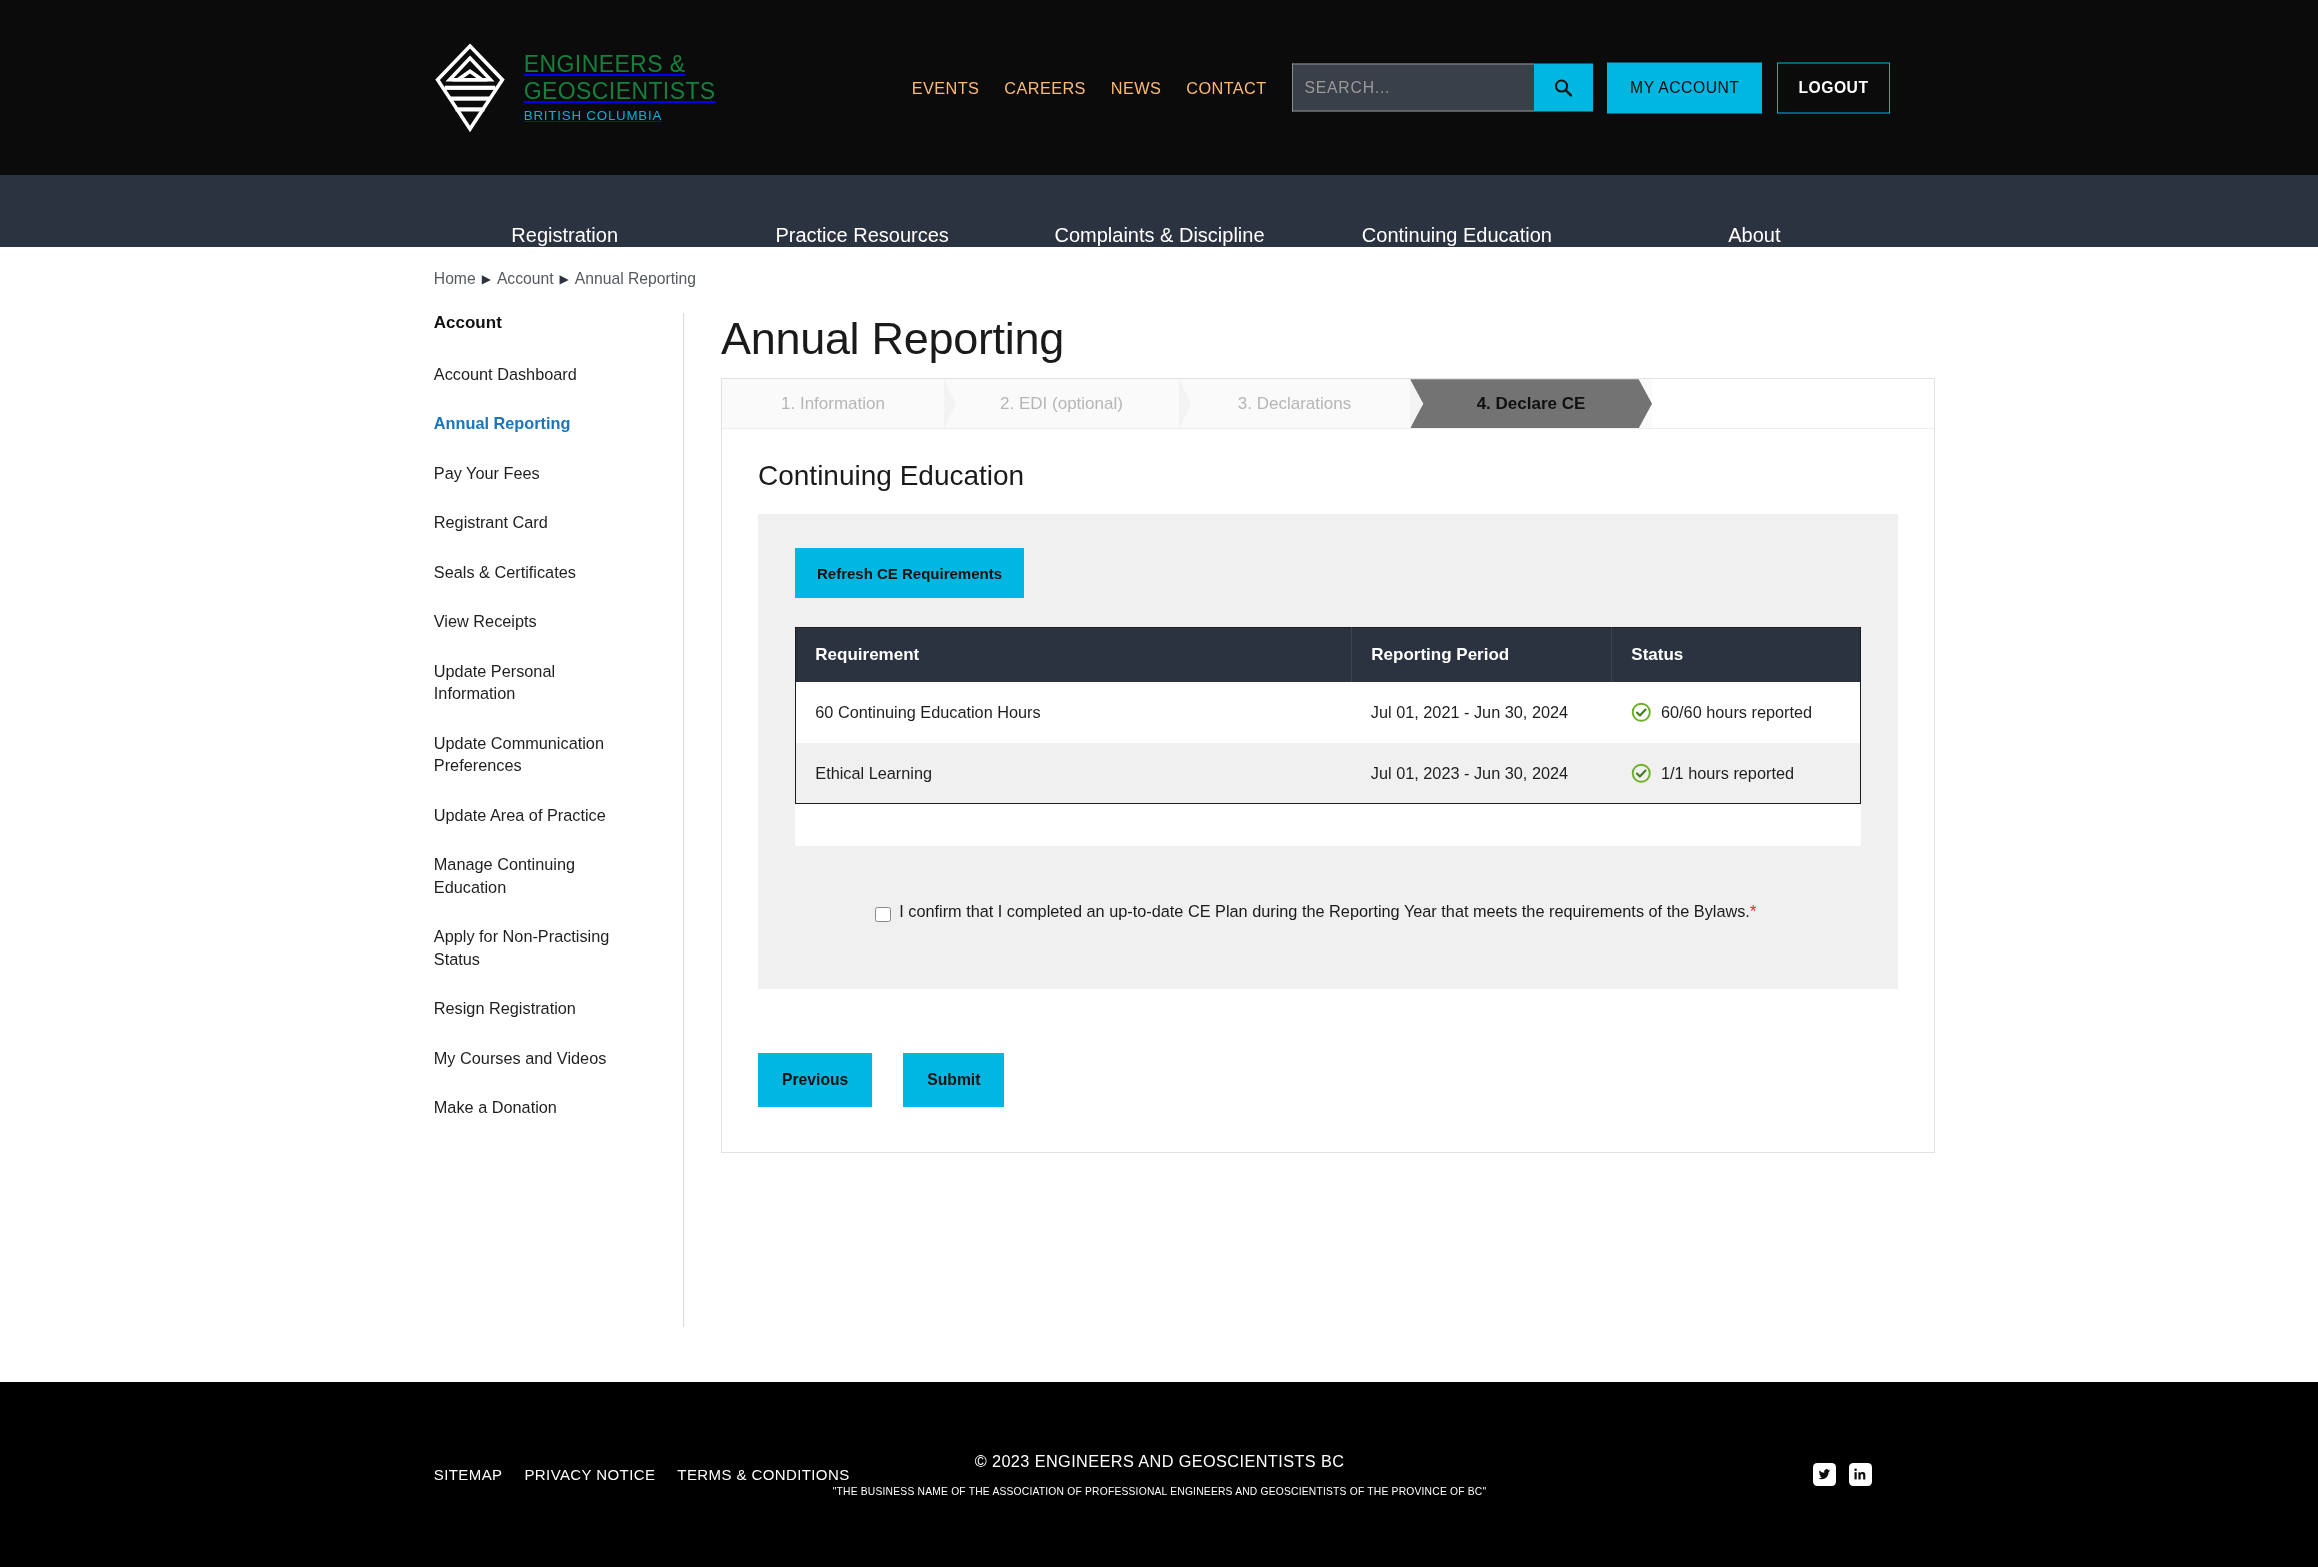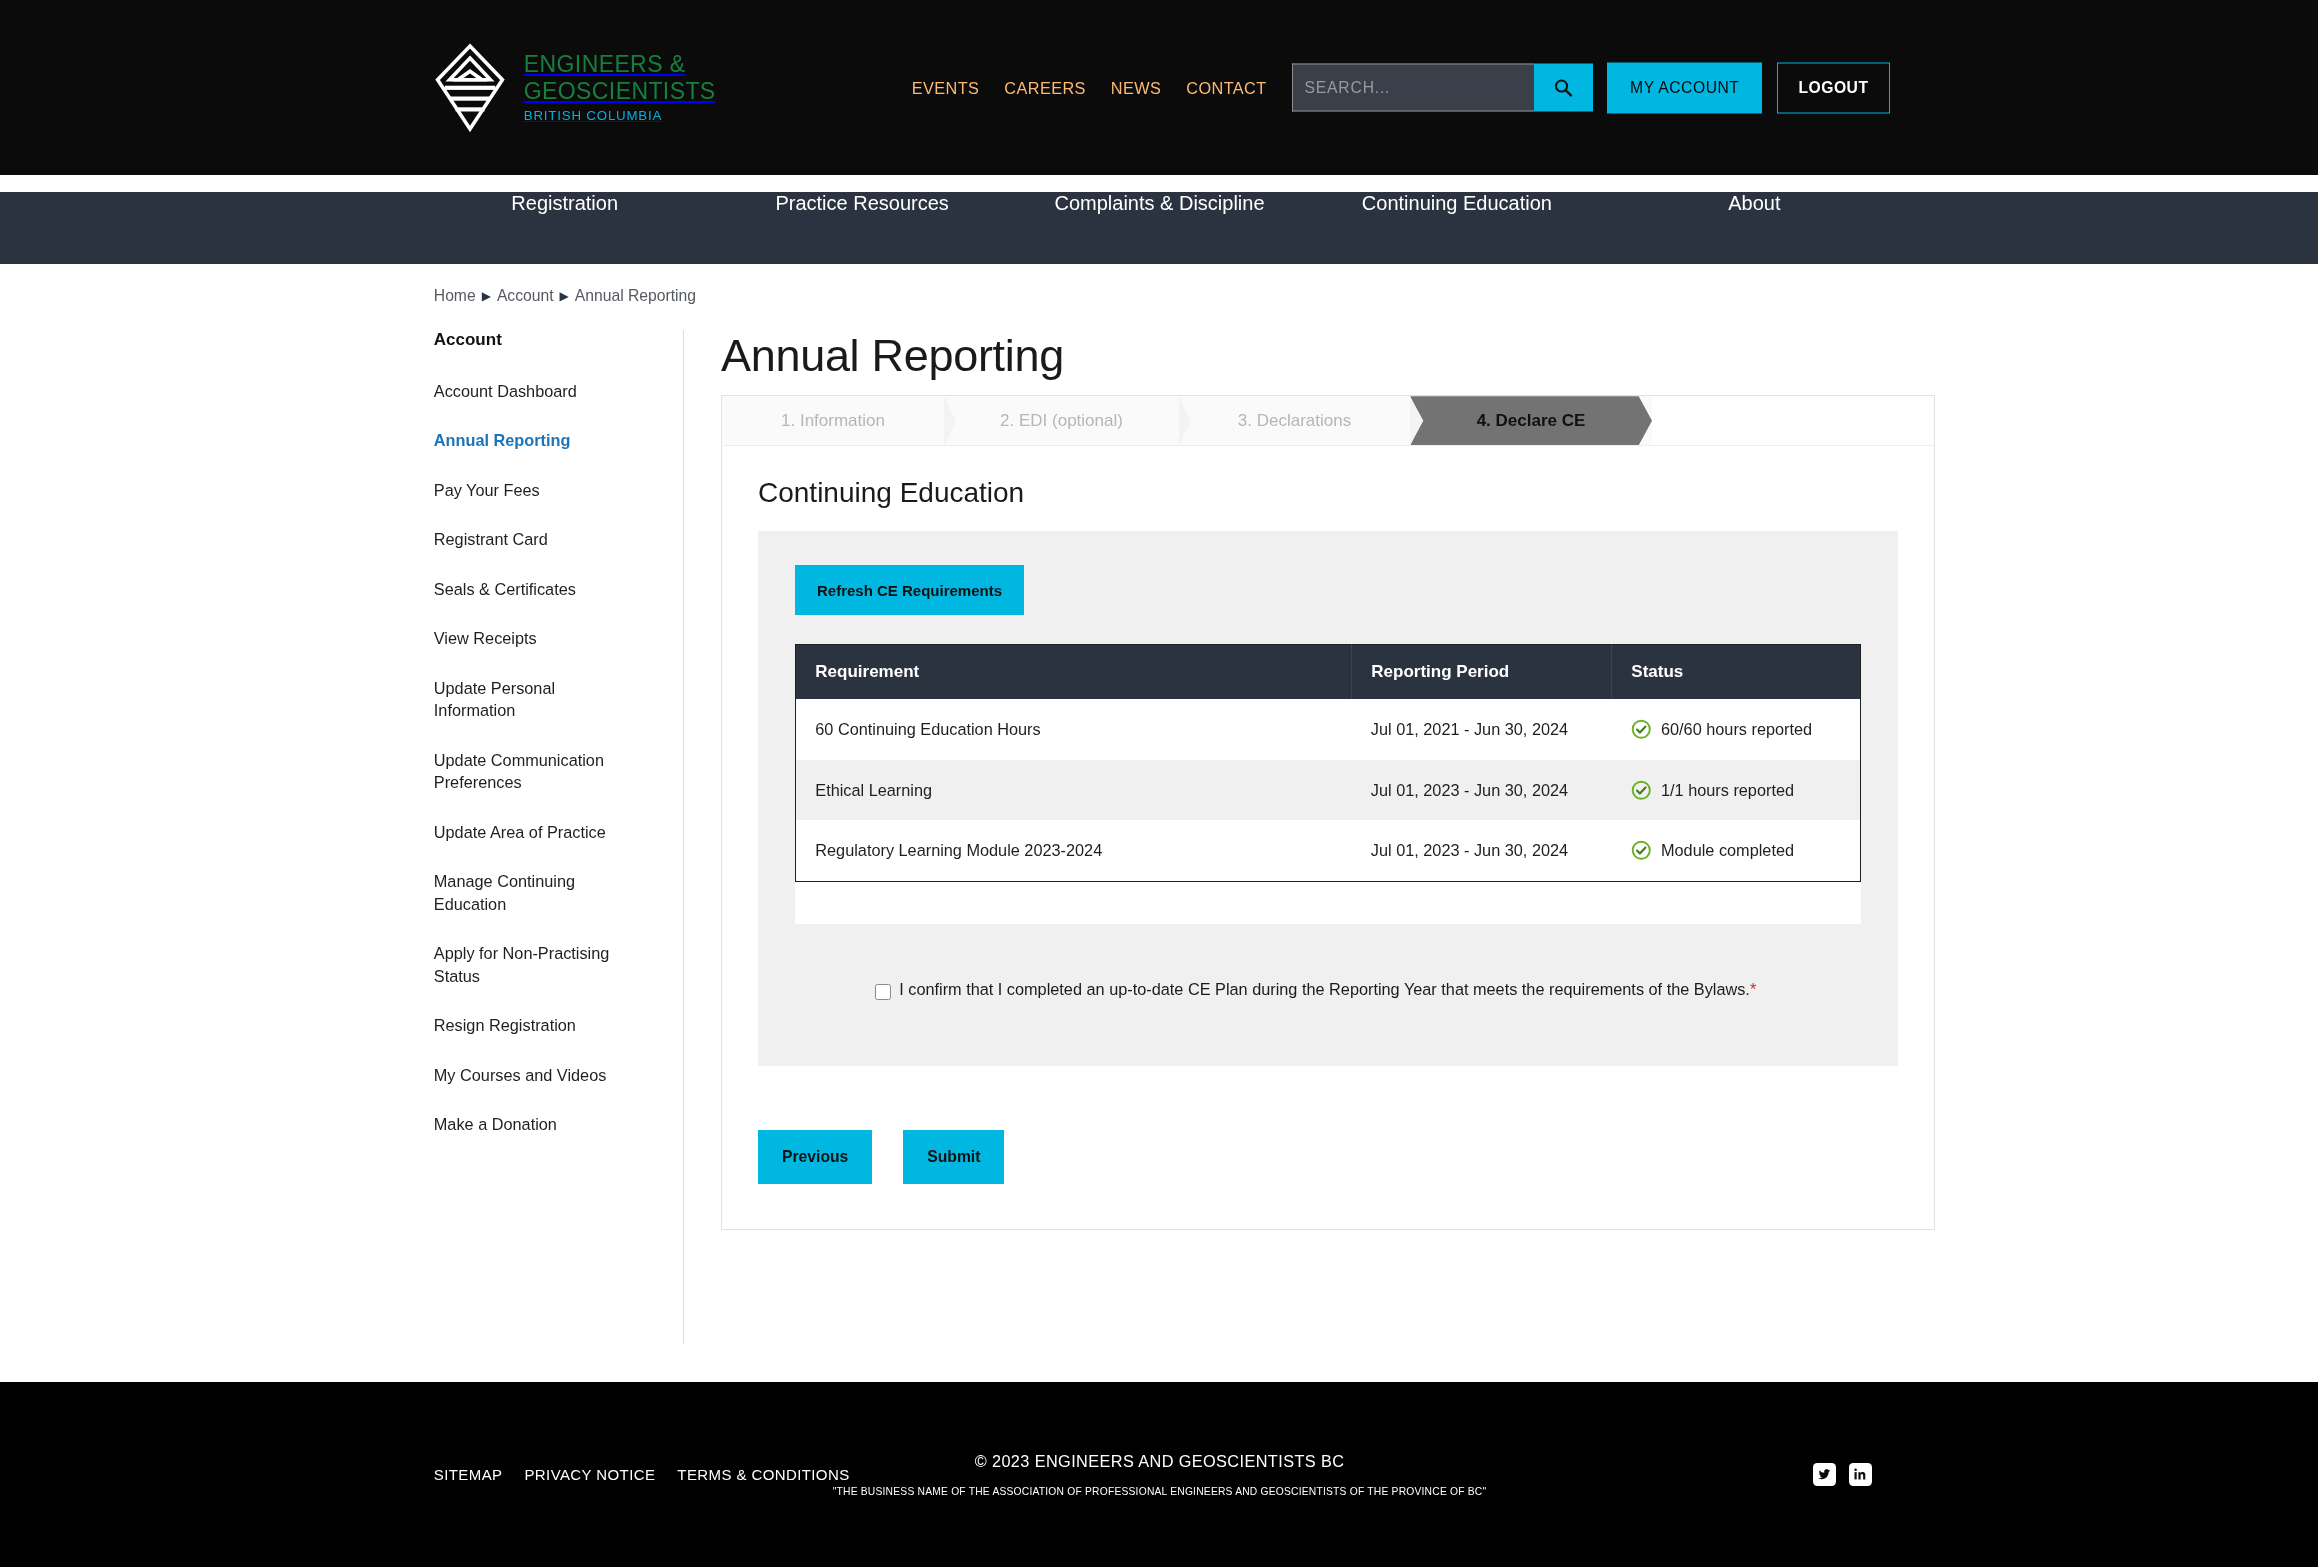--- a/index.html
+++ b/index.html
@@ -124,22 +124,22 @@
     font-family: "Liberation Sans", sans-serif;
     white-space: nowrap;
   }
 
   
   .mainnav {
     background: #2b3240;
     height: 72px;
   }
   .mainnav-inner {
-    width: 1461px; margin: 17px auto; height: 100%;
-    display: flex; align-items: flex-start; gap: 26px;
+    width: 1461px; margin: 0 auto; height: 100%;
+    display: flex; align-items: flex-end; gap: 26px;
   }
   .mainnav a {
     color: #ffffff;
     font-size: 20px;
     text-decoration: none;
     white-space: nowrap;
     flex: 1 1 0;
     text-align: center;
   }
 
@@ -514,33 +514,20 @@
                   <td>
                     <span class="status-cell">
                       <svg class="check-ic" viewBox="0 0 24 24">
                         <circle cx="12" cy="12" r="10" fill="none" stroke="#6ab023" stroke-width="2.2"></circle>
                         <path d="M7 12.4 L10.4 15.8 L17 8.8" fill="none" stroke="#3f7d18" stroke-width="2.4" stroke-linecap="round" stroke-linejoin="round"></path>
                       </svg>
                       <span>1/1 hours reported</span>
                     </span>
                   </td>
                 </tr>
-                <tr>
-                  <td>Regulatory Learning Module 2023-2024</td>
-                  <td>Jul 01, 2023 - Jun 30, 2024</td>
-                  <td>
-                    <span class="status-cell">
-                      <svg class="check-ic" viewBox="0 0 24 24">
-                        <circle cx="12" cy="12" r="10" fill="none" stroke="#6ab023" stroke-width="2.2"></circle>
-                        <path d="M7 12.4 L10.4 15.8 L17 8.8" fill="none" stroke="#3f7d18" stroke-width="2.4" stroke-linecap="round" stroke-linejoin="round"></path>
-                      </svg>
-                      <span>Module completed</span>
-                    </span>
-                  </td>
-                </tr>
               </tbody>
             </table>
             <div class="table-tail"></div>
 
             <div class="checks">
               <label class="check-row">
                 <span class="cbx"></span>
                 <span>
                   <span>I confirm that I completed an up-to-date CE Plan during the Reporting Year that meets the requirements of the Bylaws.</span><span class="req-star">*</span>
                 </span>

